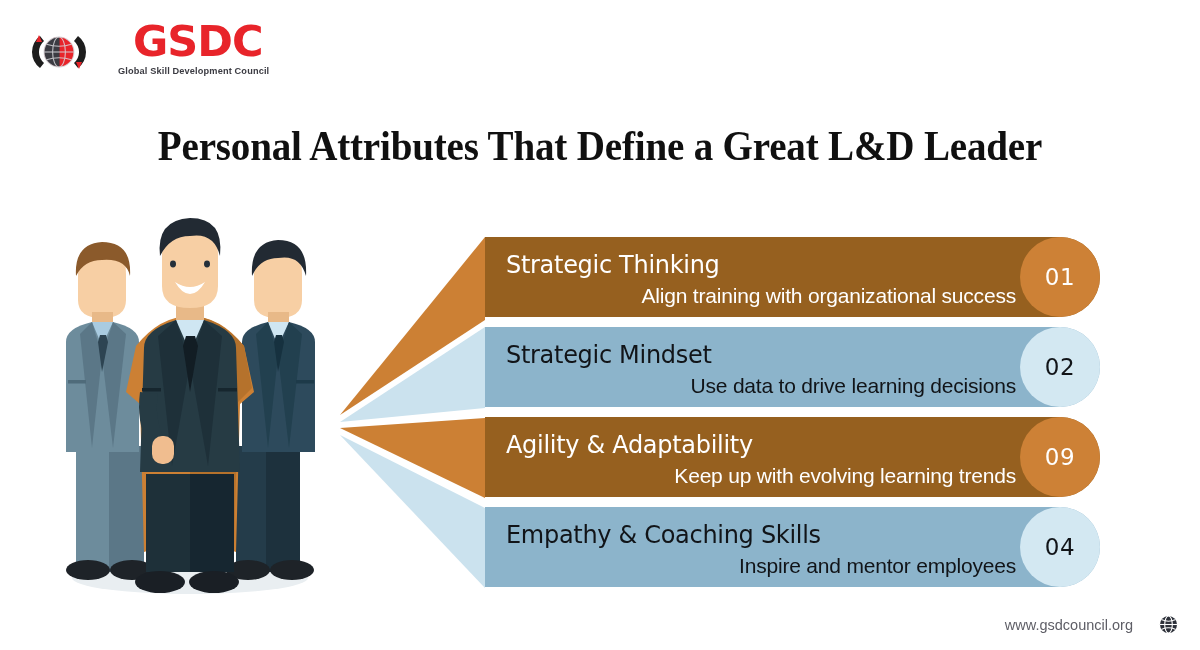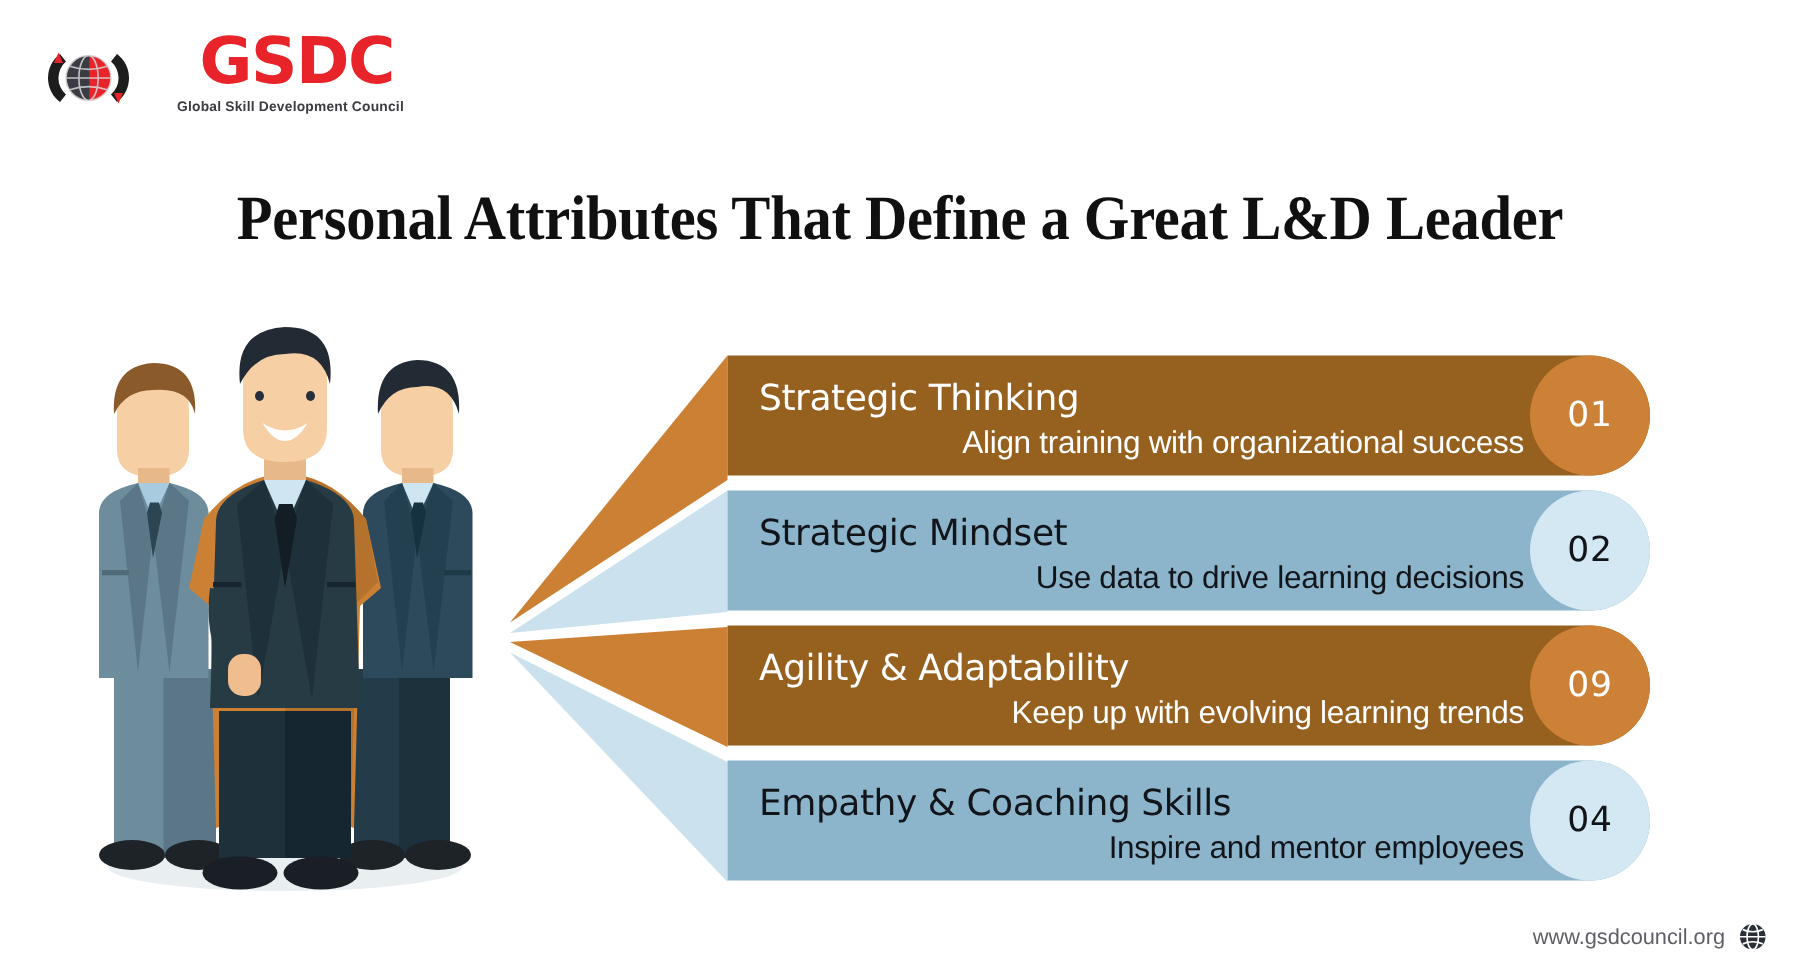--- a/index.html
+++ b/index.html
@@ -146,21 +146,21 @@
     text-align: right;
   }
 
   
   #footer {
     position: absolute;
     right: 22px;
     bottom: 16px;
     display: flex;
     align-items: center;
-    gap: 9px;
+    gap: 26px;
   }
   #footer-url {
     font-size: 14.5px;
     color: #5e5e66;
     font-family: "Liberation Sans", sans-serif;
   }
 </style>
 </head>
 <body>
 

